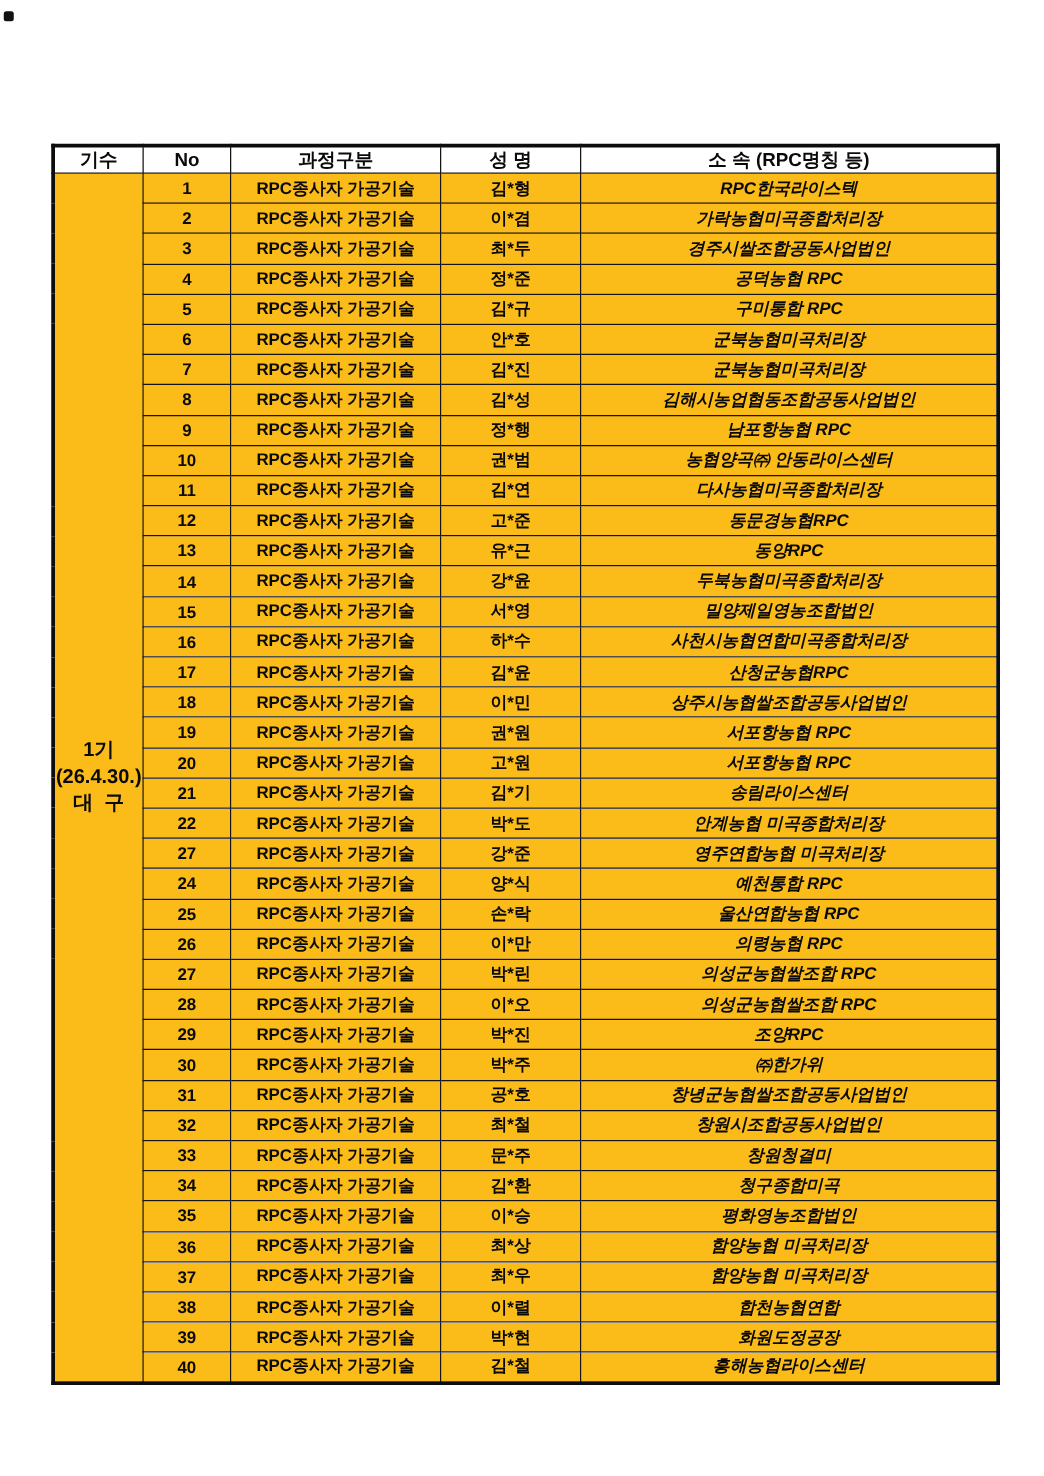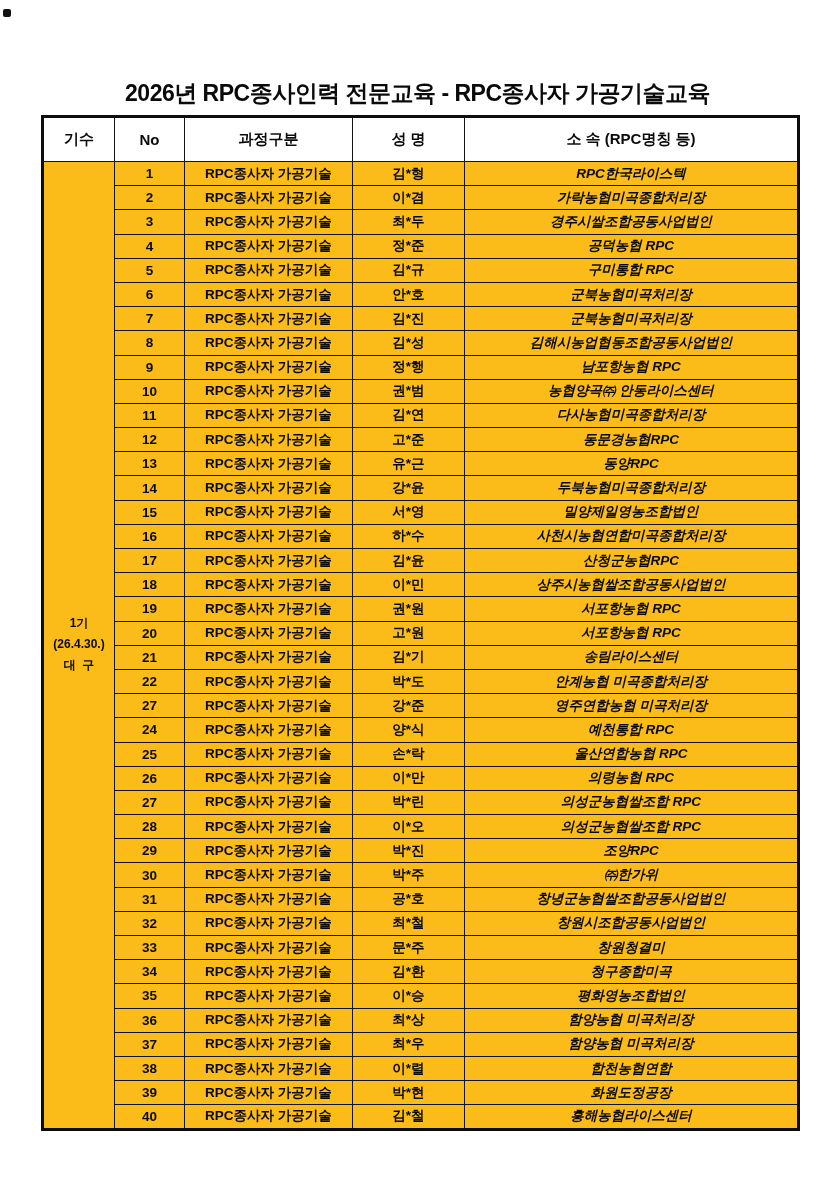--- a/index.html
+++ b/index.html
@@ -50,54 +50,53 @@
     text-align: center;
     vertical-align: middle;
     overflow: hidden;
     white-space: nowrap;
     padding: 0;
   }
   table.roster {
     border: 3px solid #0d0d0d;
   }
   thead tr {
-    height: 45px;
+    height: 22px;
   }
   thead th {
     background: #ffffff;
     font-size: 15px;
   }
   tbody tr {
     height: 24.2px;
   }
   tbody td {
     background: #fbbb18;
     font-size: 13.5px;
   }
   td.cohort-cell {
-    font-size: 12px;
+    font-size: 16px;
     line-height: 21px;
   }
   td.cohort-cell div {
     white-space: pre;
   }
   td.org-cell {
     text-align: left;
     padding-left: 4px;
     font-style: italic;
   }
 </style>
 </head>
 <body>
 
 <div class="page">
 
   <div class="scan-artifact"></div>
 
-  <div class="doc-title">2026년 RPC종사인력 전문교육 - RPC종사자 가공기술교육</div>
 
   <table class="roster">
     <colgroup>
       <col style="width:72px">
       <col style="width:70px">
       <col style="width:168px">
       <col style="width:112px">
       <col style="width:334px">
     </colgroup>
     <thead>

